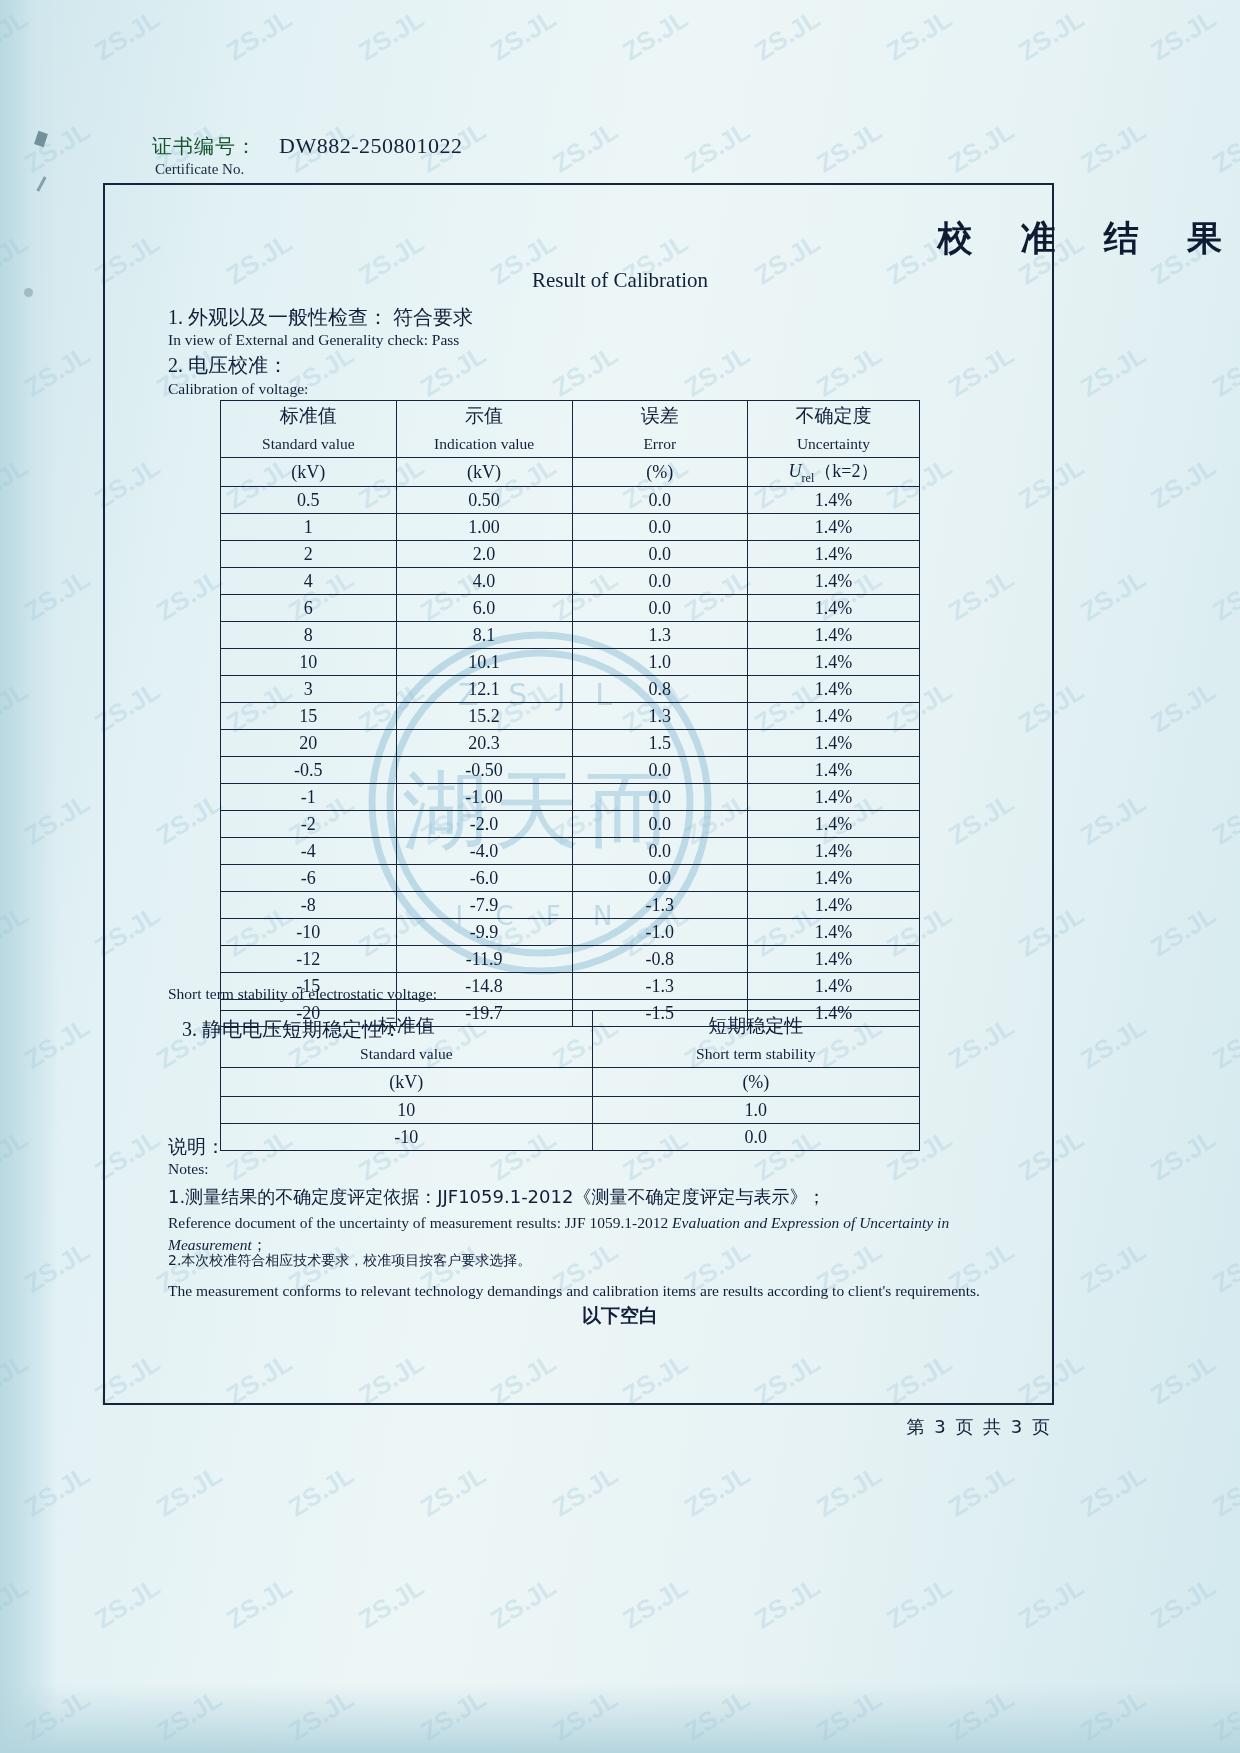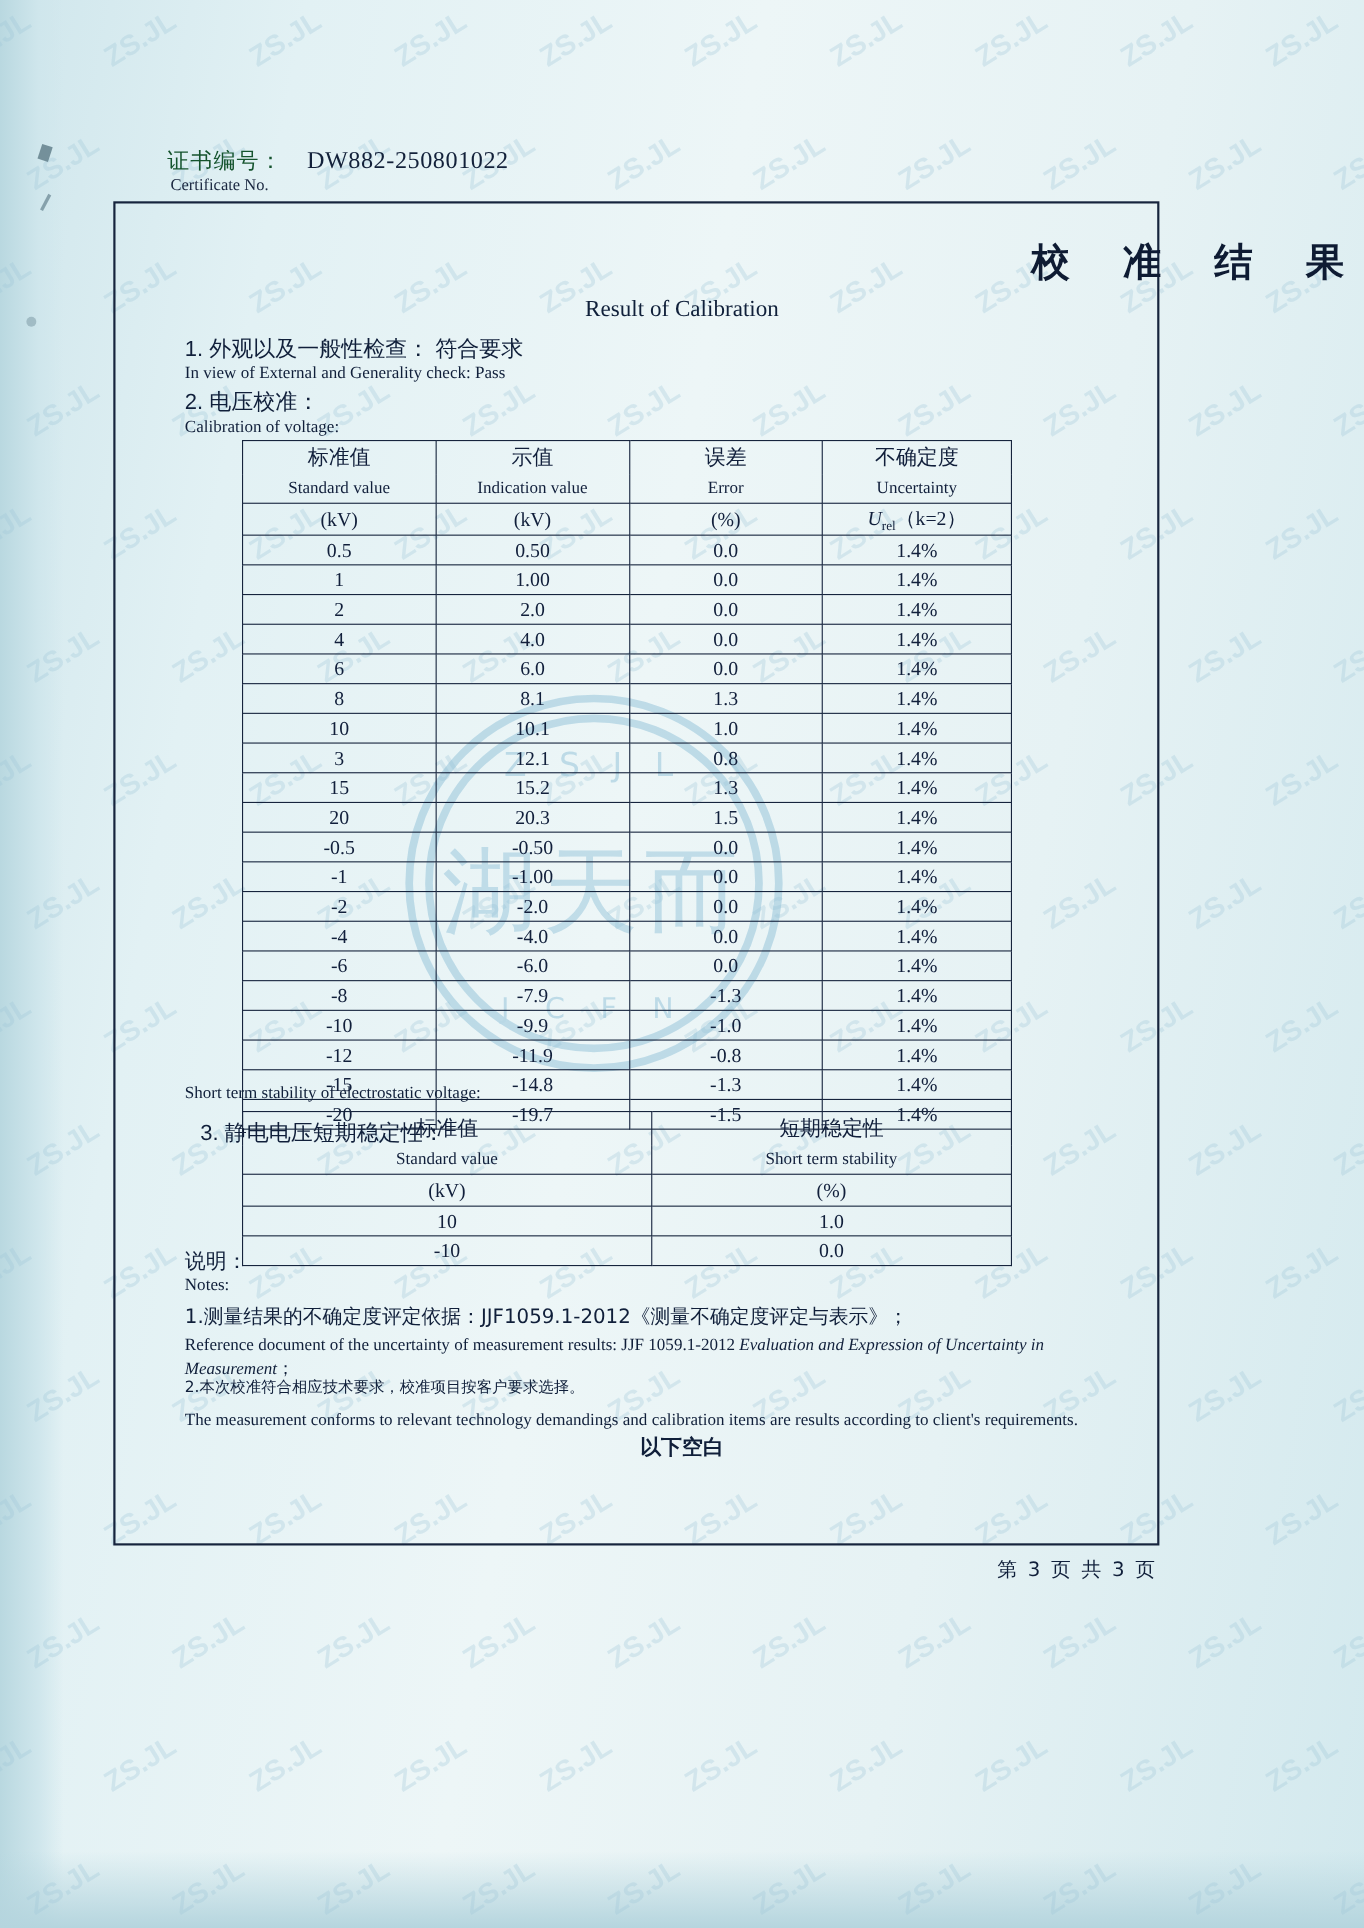--- a/index.html
+++ b/index.html
@@ -83,21 +83,21 @@
     text-indent:18px;
   }
   .title-en{
     position:absolute;left:0;right:0;top:268px;
     text-align:center;
     font-size:21px;color:#10203a;
   }
 
   .sec{position:absolute;color:#101f3a;}
   .sec-cn{
-    font-family:Liberation Sans, sans-serif;
+    font-family:Liberation Serif, serif;
     font-size:20px;
   }
   .sec-en{
     font-size:15.5px;
   }
 
   .s1cn{left:168px;top:304px;}
   .s1en{left:168px;top:331px;}
   .s2cn{left:168px;top:352px;}
   .s2en{left:168px;top:380px;}

